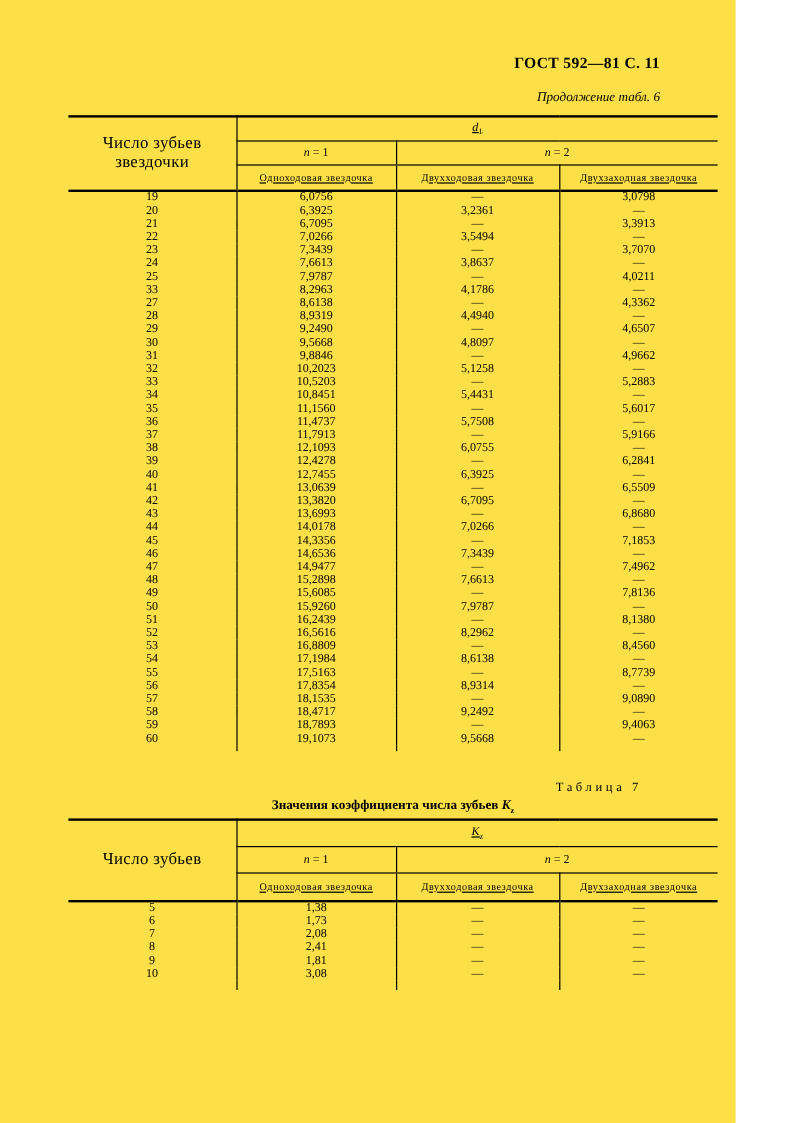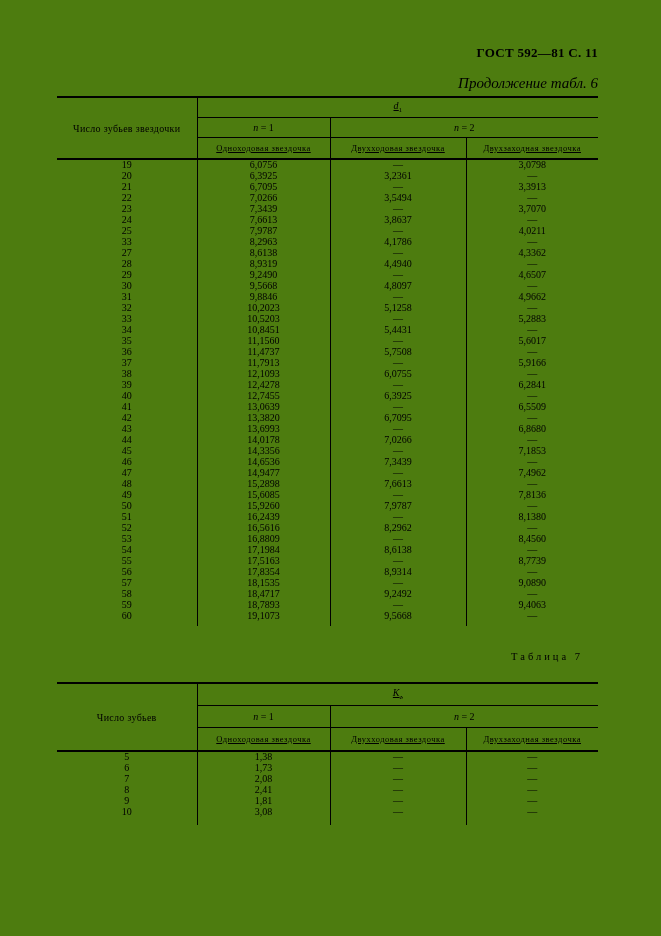--- a/index.html
+++ b/index.html
@@ -1,46 +1,46 @@
 <!DOCTYPE html>
 <html><head>
 <meta charset="utf-8">
 <style>
   html,body{margin:0;padding:0;background:#ffffff;}
   .page{
-    position:relative;width:661px;height:936px;background:#4d7c0f;
+    position:relative;width:613px;height:936px;background:#fde047;
     font-family:"Liberation Serif","DejaVu Serif",serif;color:#000;
     overflow:hidden;
   }
   .doc-header{
     position:absolute;top:45px;right:63px;
     font-size:13px;font-weight:bold;letter-spacing:0.3px;
   }
   .continuation{
     position:absolute;top:75px;right:63px;
-    font-size:15px;font-style:italic;font-family:Liberation Serif, serif;
+    font-size:11px;font-style:italic;font-family:Liberation Serif, serif;
   }
   table{
     border-collapse:collapse;table-layout:fixed;width:541px;
     border-top:2.5px solid #000;
   }
   .tbl{position:absolute;left:57px;}
   .tbl-6{top:96px;}
   .tbl-7{top:682px;}
   th,td{padding:0;margin:0;text-align:center;vertical-align:middle;font-weight:normal;}
   .bl{border-left:1px solid #000;}
   .bb{border-bottom:1px solid #000;}
   .hb{border-bottom:2.5px solid #000;}
   .t6 thead tr.r1{height:20px;}
   .t6 thead tr.r2{height:20px;}
   .t6 thead tr.r3{height:22px;}
   .t7 thead tr.r1{height:22px;}
   .t7 thead tr.r2{height:22px;}
   .t7 thead tr.r3{height:24px;}
-  .colhead{font-size:10px;letter-spacing:0.3px;}
+  .colhead{font-size:14px;letter-spacing:0.3px;}
   .mathhead{font-size:10px;text-decoration:underline;}
   .it{font-style:italic;}
   sub.s{font-size:7px;}
   .nrow{font-size:10px;}
   .sprk{font-size:8.5px;letter-spacing:0.5px;text-decoration:underline;}
   tbody.data tr{height:11px;}
   tbody.data td{font-size:10px;line-height:1;}
   tbody.data td.c1,tbody.data td.c2,tbody.data td.c3{border-left:1px solid #000;}
   tbody.ext tr{height:5px;}
   .t7 tbody.ext tr{height:8px;}
@@ -342,20 +342,21 @@
       <tr>
           <td></td>
           <td class="c1"></td>
           <td class="c2"></td>
           <td class="c3"></td>
         </tr>
     </tbody>
   </table>
 
   <div class="tbl7-label">Таблица 7</div>
+  <div class="tbl7-title"><span>Значения коэффициента числа зубьев</span> <span class="it">K</span><sub class="s">z</sub></div>
 
   <table class="tbl tbl-7 t7">
     <colgroup>
       <col style="width:140px">
         <col style="width:133px">
         <col style="width:136px">
         <col style="width:132px">
     </colgroup>
     <thead>
       <tr class="r1">

